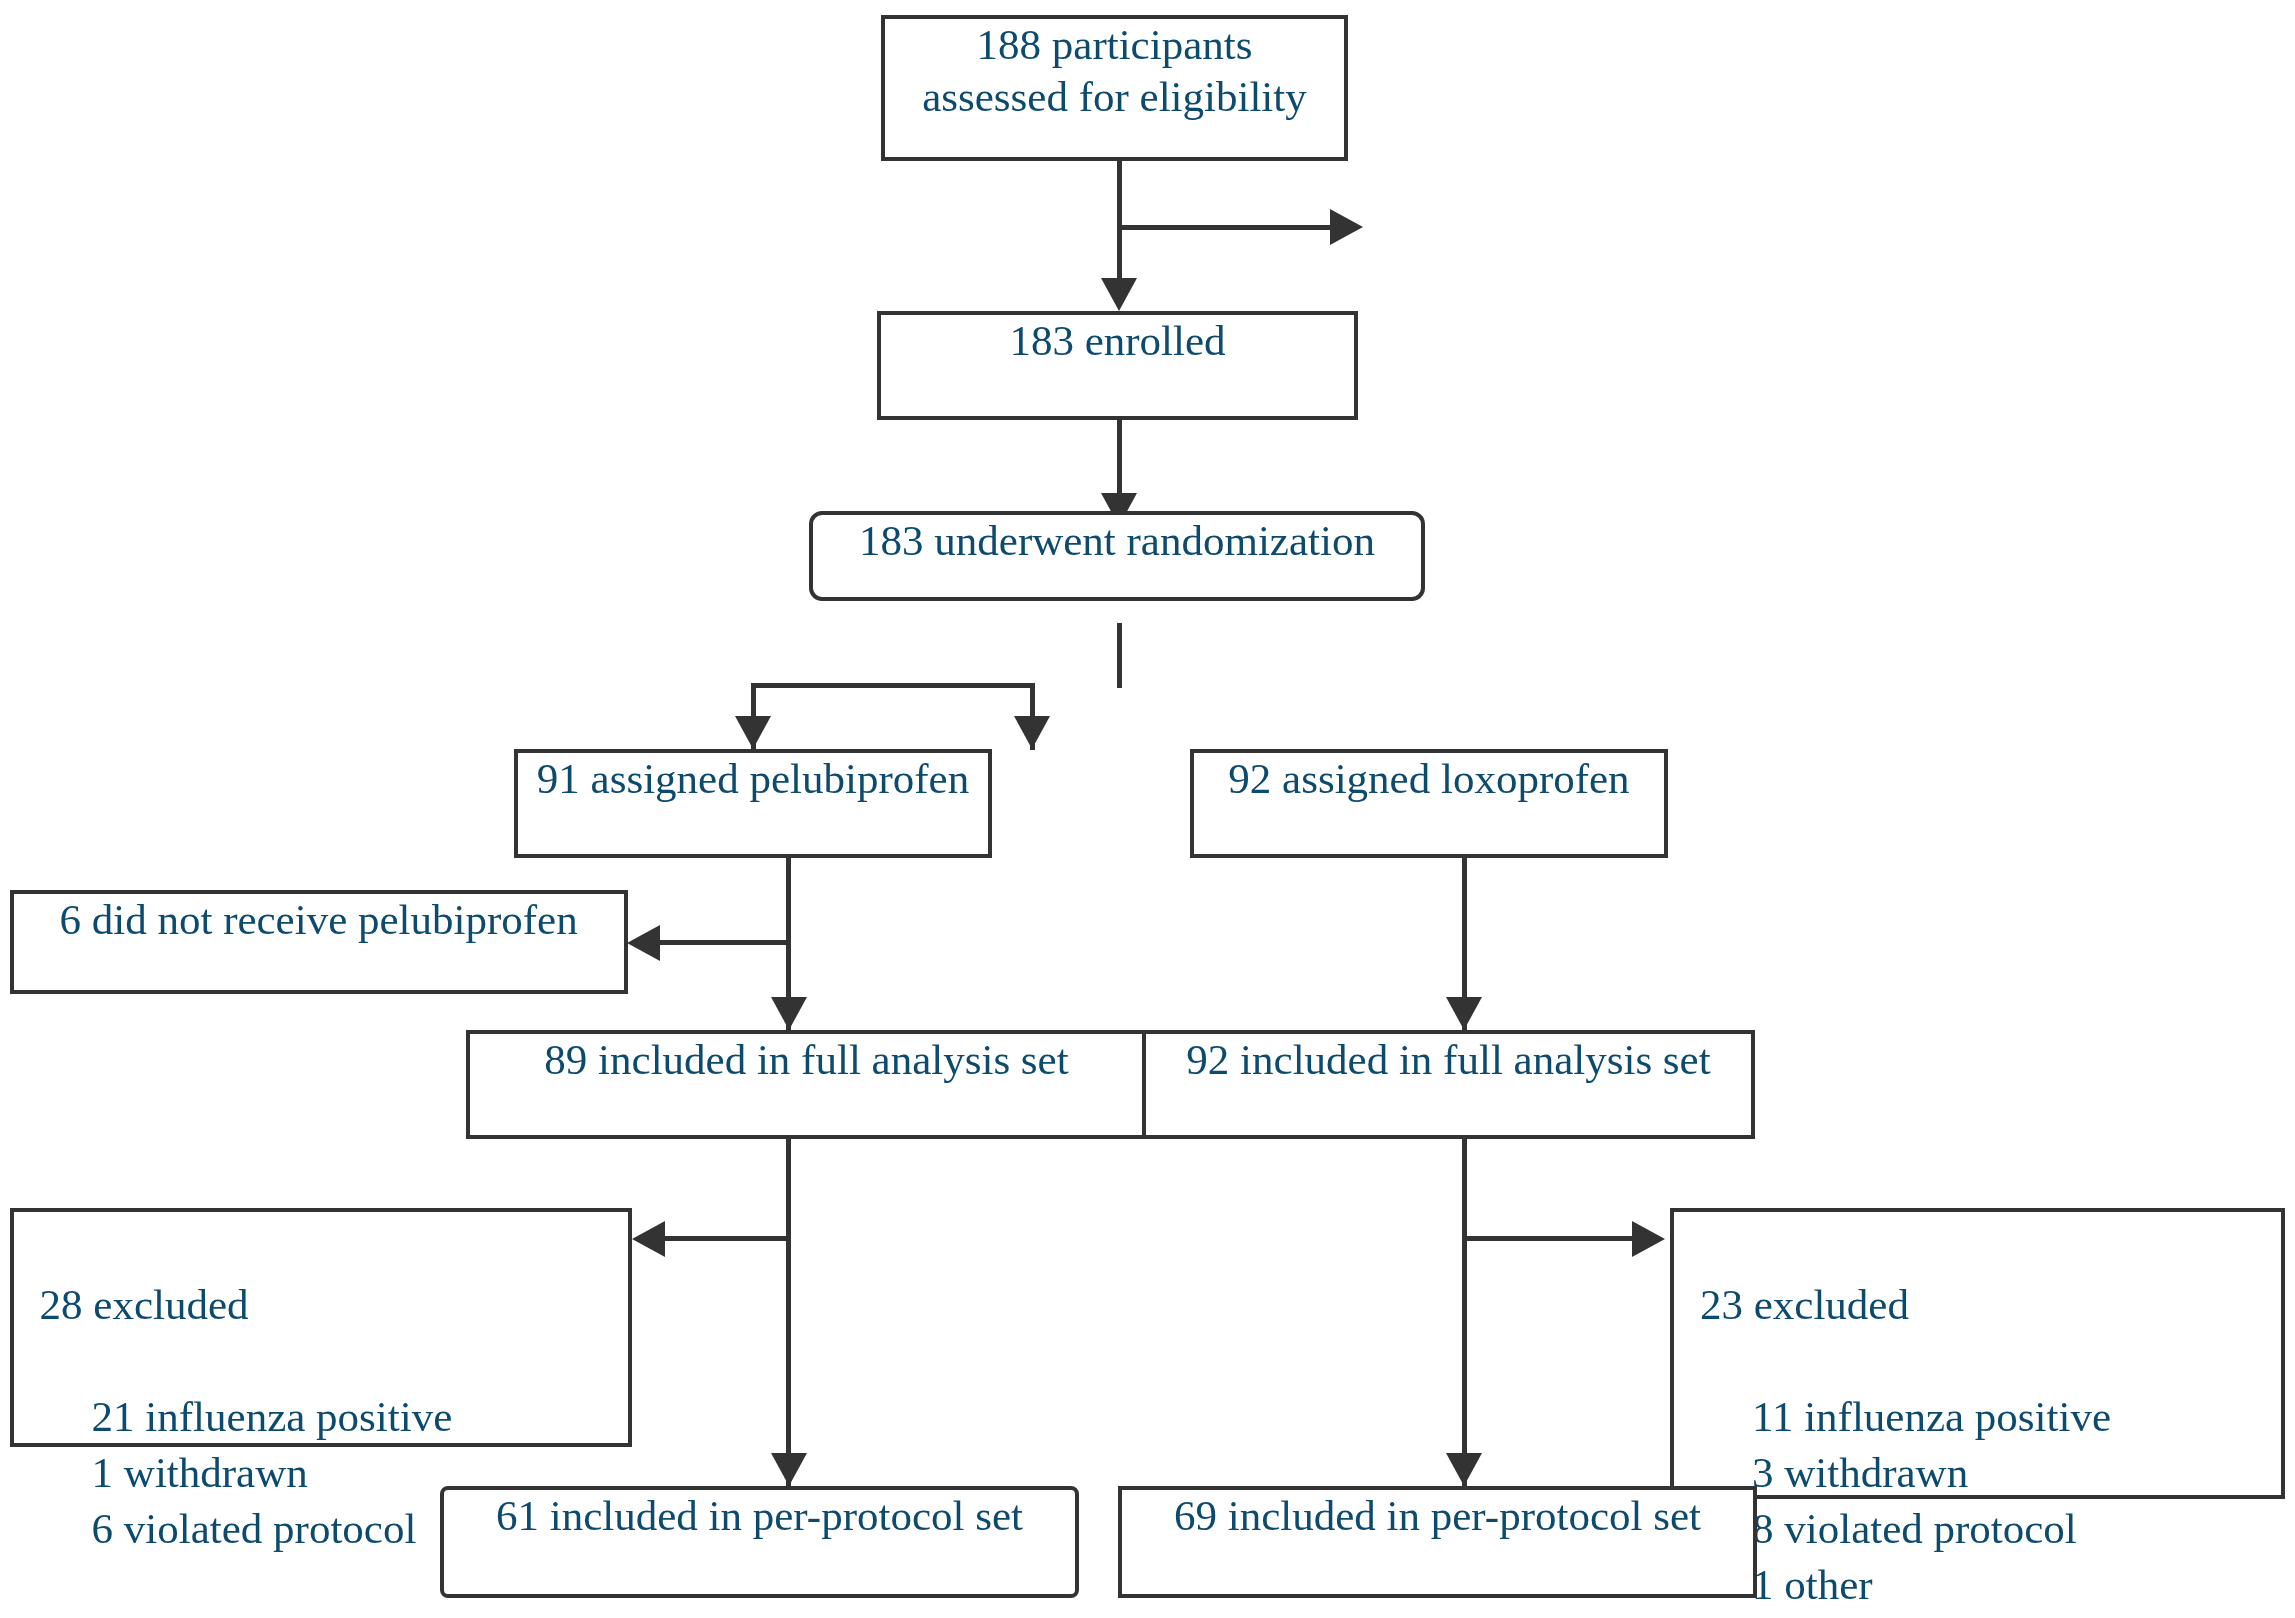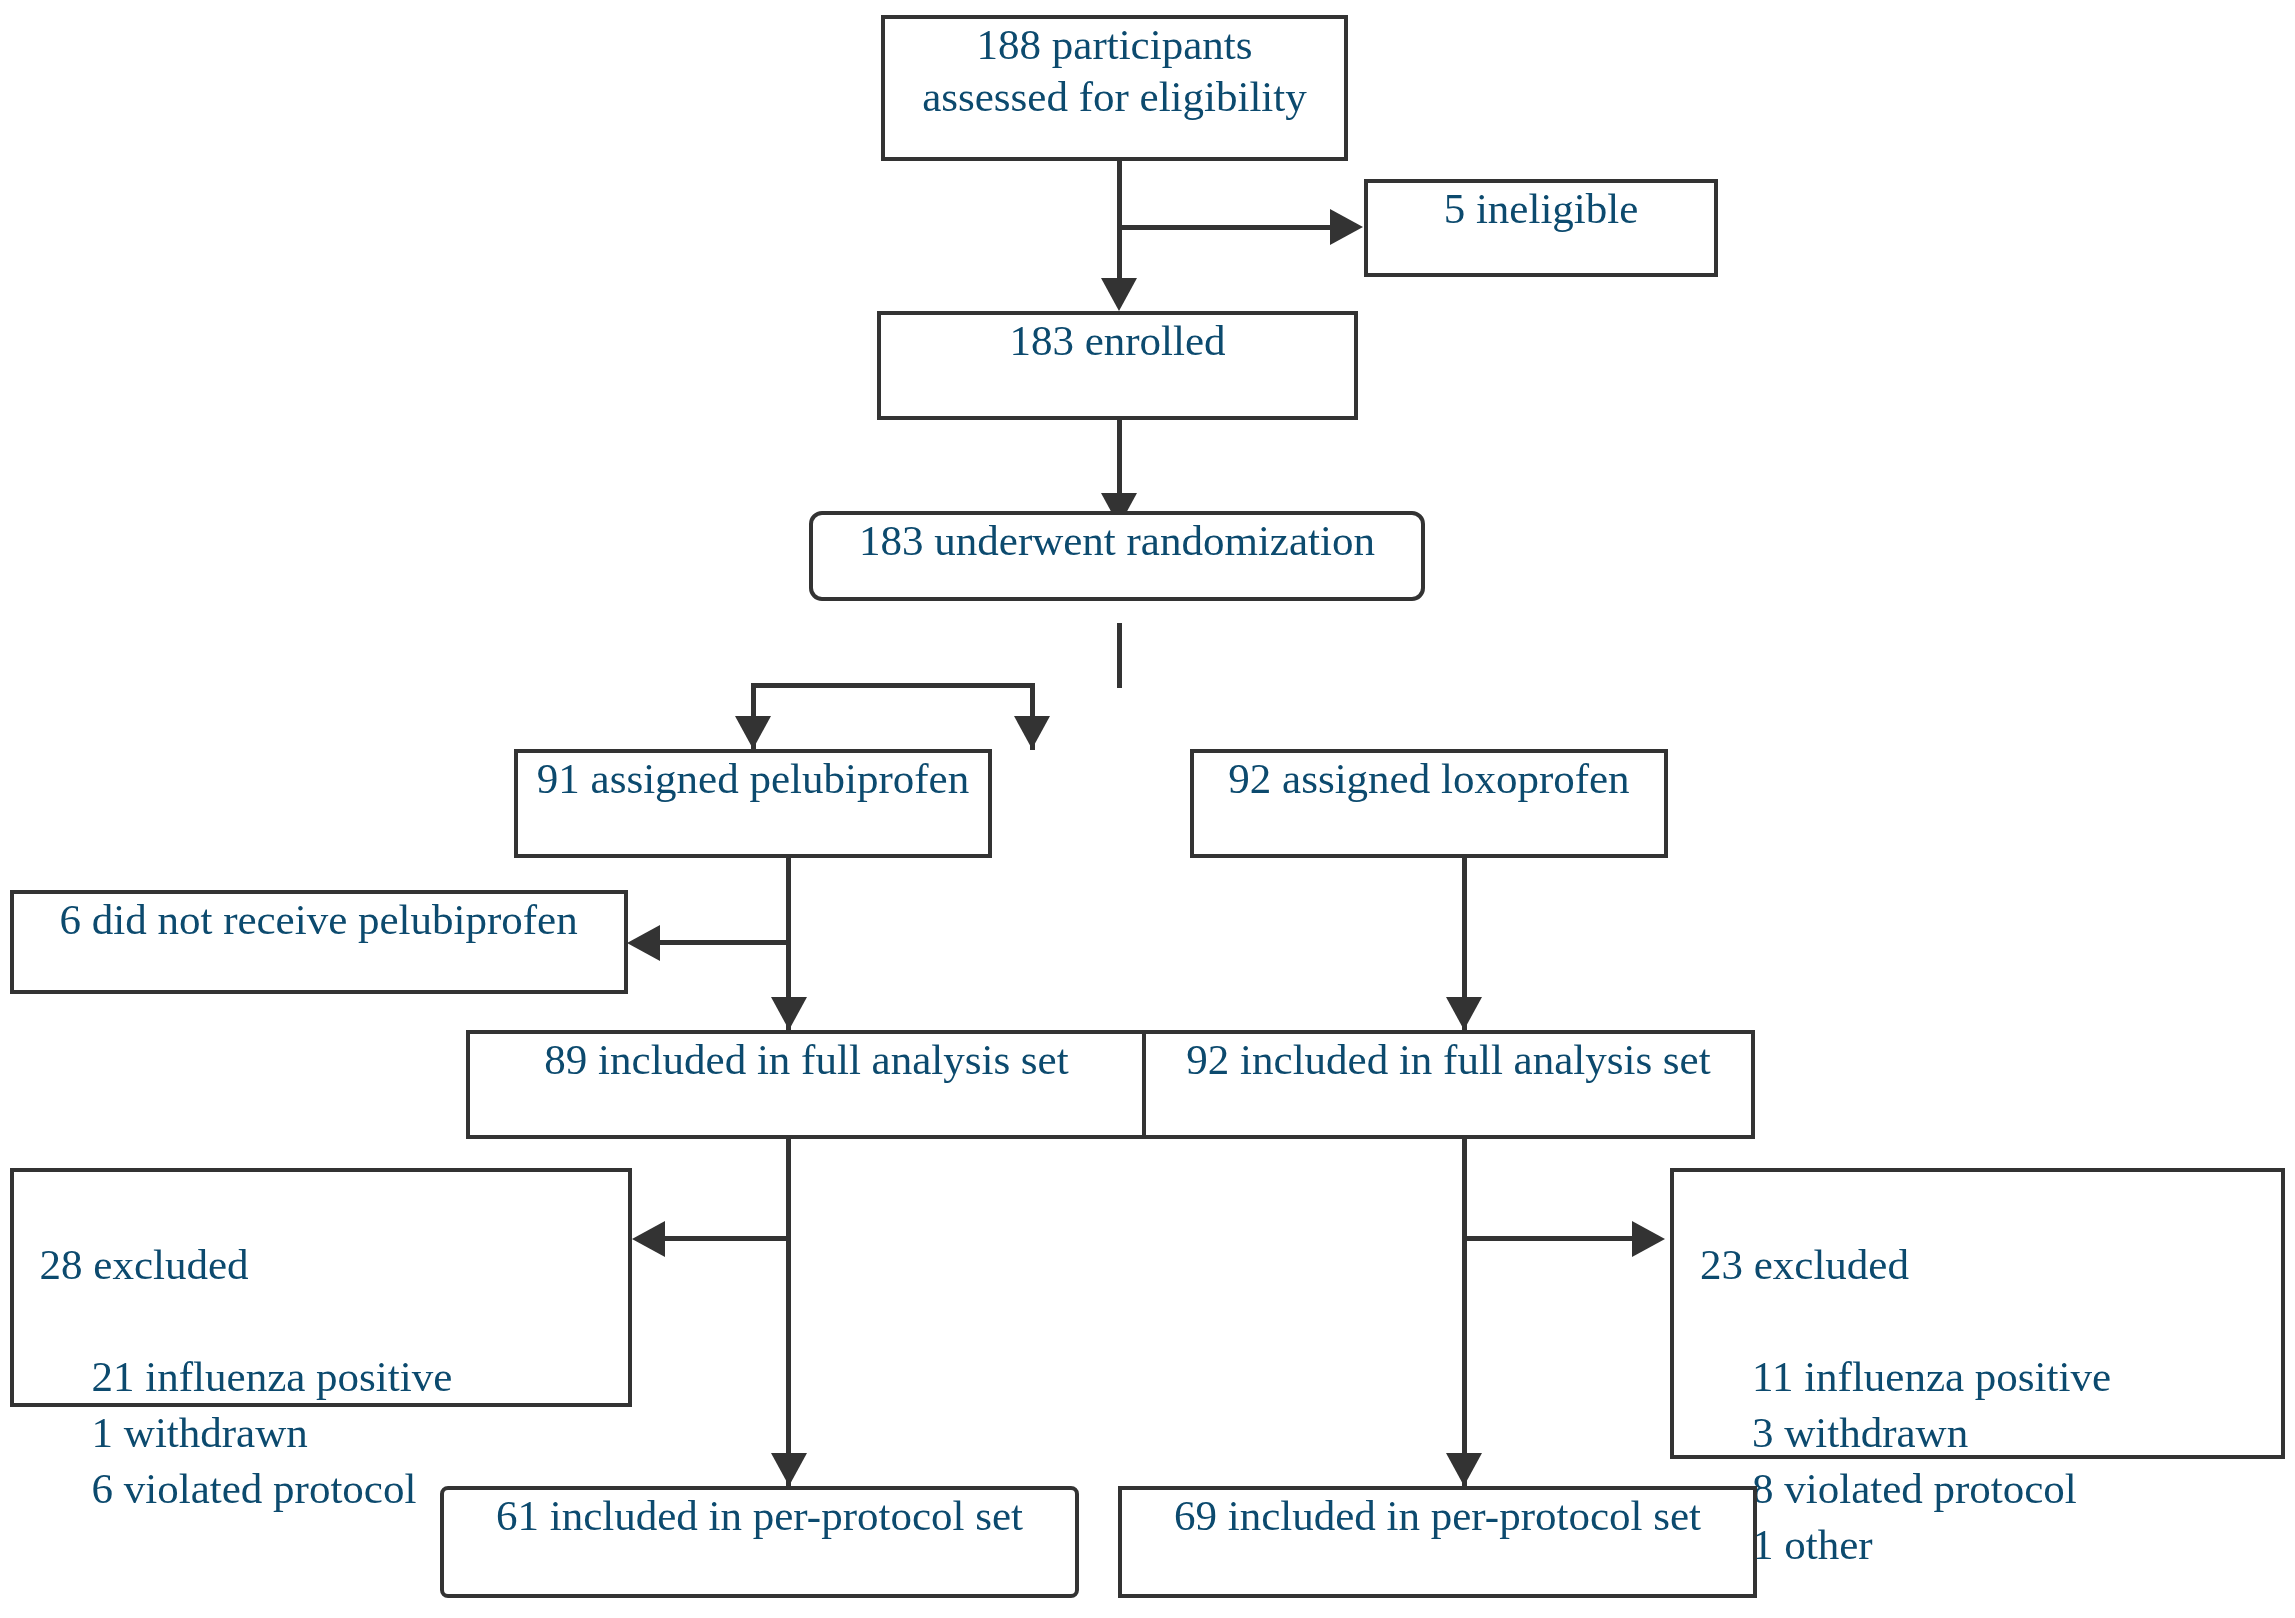--- a/index.html
+++ b/index.html
@@ -26,20 +26,21 @@
     justify-content: center;
     text-align: center;
     font-size: 43px;
     line-height: 1.22;
     color: #0c4a6e;
     letter-spacing: 0px;
   }
   .node.left-align {
     justify-content: flex-start;
     text-align: left;
+    margin-top: 40px;
   }
   .node-text {
     display: block;
     white-space: pre-line;
     padding: 0 9.6px;
   }
   .excl-body {
     display: block;
     padding: 9.6px 0 0 26px;
     font-size: 43px;
@@ -92,23 +93,20 @@
     <span class="node-text">188 participants
 assessed for eligibility</span>
   </div>
 
   <div class="vline" style="left:1117px; top:161px; height:126px;"></div>
   <div class="arrow-down" style="left:1101px; top:278px;"></div>
 
   <div class="hline" style="left:1117px; top:225px; width:223px;"></div>
   <div class="arrow-right" style="left:1330px; top:209px;"></div>
 
-  <div class="node" style="left:1364px; top:179px; width:354px; height:98px;">
-    <span class="node-text">5 ineligible</span>
-  </div>
 
   <div class="node" style="left:877px; top:311px; width:481px; height:109px;">
     <span class="node-text">183 enrolled</span>
   </div>
 
   <div class="vline" style="left:1117px; top:420px; height:110px;"></div>
   <div class="arrow-down" style="left:1101px; top:493px;"></div>
 
   <div class="node" style="left:809px; top:511px; width:616px; height:90px;border-radius:13px;">
     <span class="node-text">183 underwent randomization</span>

